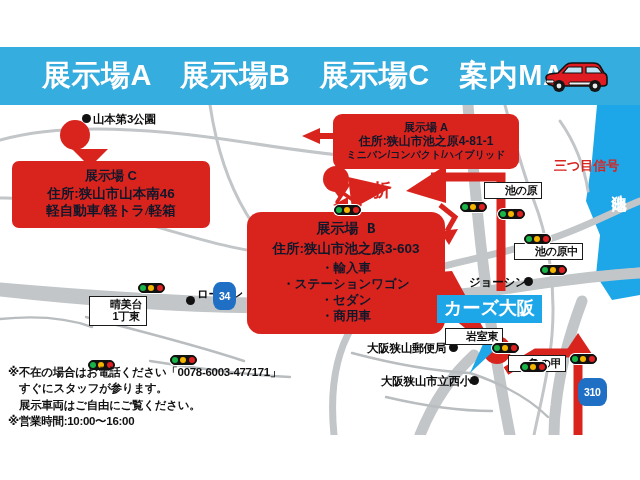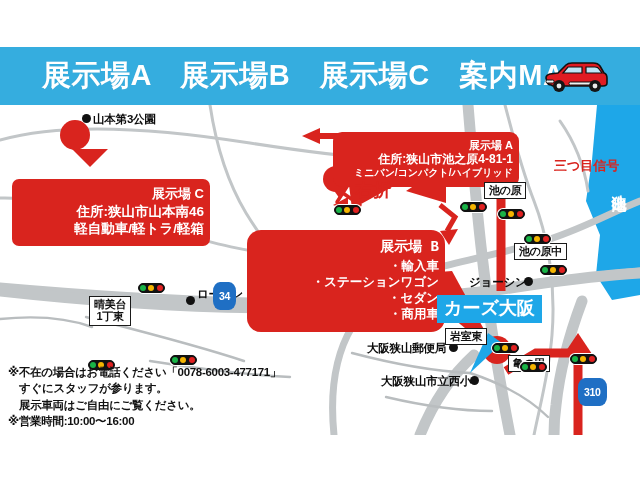--- a/index.html
+++ b/index.html
@@ -35,60 +35,59 @@
   .map{
     position:absolute;left:0;top:105px;width:640px;height:330px;
     background:#ffffff;overflow:hidden;
   }
   .map svg{position:absolute;left:0;top:0;}
 
   
   .callout{
     position:absolute;
     background:#d9241e;
-    color:#ffffff;
+    color:#0f172a;
     border-radius:10px;
-    text-align:right;
+    text-align:center;
     font-weight:bold;
     line-height:1.28;
     box-sizing:border-box;
-    margin-top:18px;
   }
   .callout .ln{display:block;white-space:nowrap;}
 
   #calloutA{left:333px;top:9px;width:186px;padding:6px 6px 7px 6px;border-radius:9px;}
   #calloutA .l1{font-size:11px;}
   #calloutA .l2{font-size:12px;}
   #calloutA .l3{font-size:10px;}
 
   #calloutC{left:12px;top:56px;width:198px;padding:7px 6px 9px 6px;border-radius:7px;}
   #calloutC .l1{font-size:13px;}
   #calloutC .l2{font-size:13.5px;}
-  #calloutC .l3{font-size:13.5px;}
+  #calloutC .l3{font-size:13.5px;font-family:Liberation Serif, serif;}
 
   #calloutB{left:247px;top:107px;width:198px;padding:9px 6px 10px 6px;border-radius:14px;}
   #calloutB .l1{font-size:14px;margin-bottom:1px;font-family:Liberation Mono, monospace;}
   #calloutB .l2{font-size:13.5px;margin-bottom:3px;}
   #calloutB .li{font-size:12.5px;}
 
   
   .poi{
     position:absolute;
     font-size:11.5px;font-weight:bold;color:#0b0b0b;white-space:nowrap;
     letter-spacing:-0.2px;
   }
 
   
   .xname{
     position:absolute;
     background:#ffffff;
     border:1.4px solid #1a1a1a;
     color:#111;
     font-size:11px;font-weight:bold;
-    padding:1px 4px 2px 4px;
+    padding:1px 4px 2px 20px;
     white-space:nowrap;
     text-align:center;
     line-height:1.12;
     letter-spacing:-0.3px;
   }
 
   
   .signal{
     position:absolute;
     width:27px;height:10px;
@@ -267,20 +266,21 @@
     </div>
 
     <div class="callout" id="calloutC">
       <span class="ln l1">展示場 C</span>
       <span class="ln l2">住所:狭山市山本南46</span>
       <span class="ln l3">軽自動車/軽トラ/軽箱</span>
     </div>
 
     <div class="callout" id="calloutB">
       <span class="ln l1">展示場 B</span>
+      <span class="ln l2">住所:狭山市池之原3-603</span>
       <span class="ln li">・輸入車</span>
       <span class="ln li">・ステーションワゴン</span>
       <span class="ln li">・セダン</span>
       <span class="ln li">・商用車</span>
     </div>
 
     <div class="dot" style="left:82px;top:9px;"></div>
     <div class="poi" style="left:93px;top:7px;">山本第3公園</div>
 
     <div class="dot" style="left:186px;top:191px;"></div>

